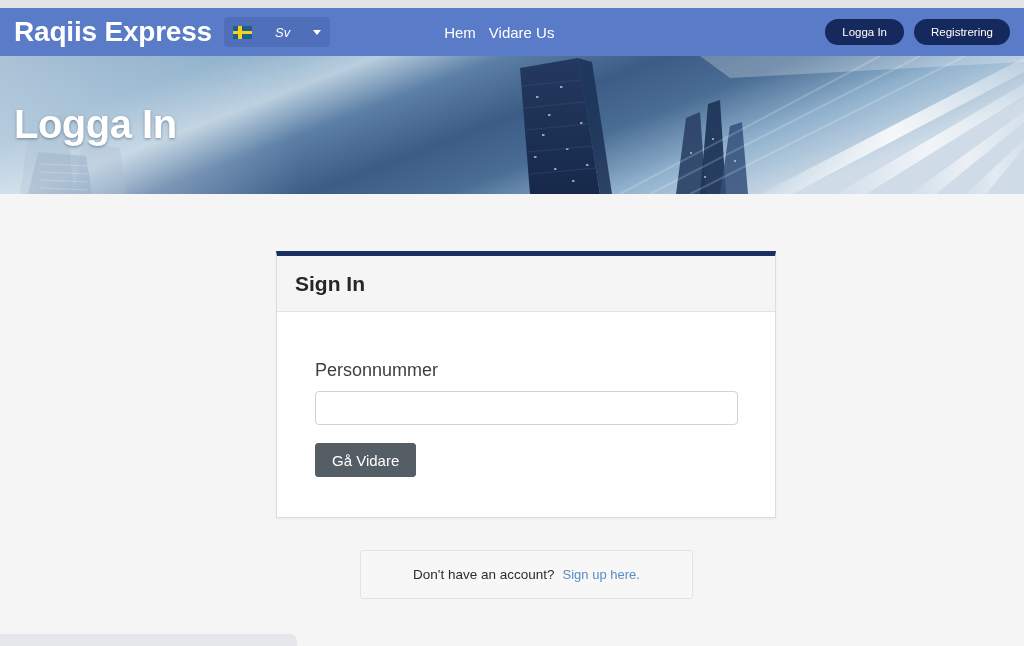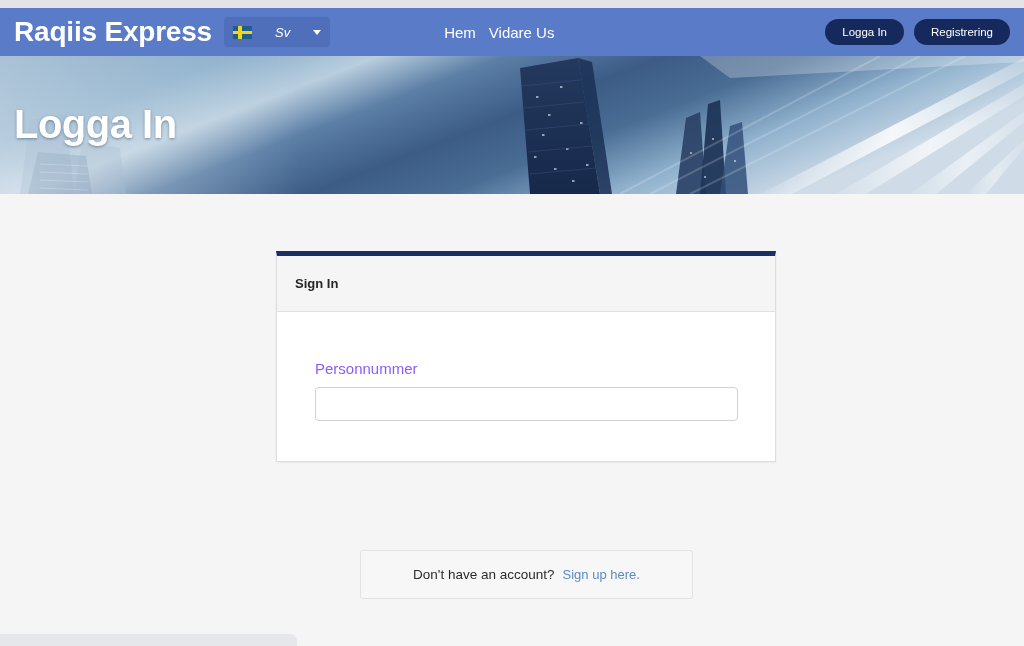--- a/index.html
+++ b/index.html
@@ -170,33 +170,33 @@
   .card-header {
     background: #f5f5f5;
     border-bottom: 1px solid #e2e2e2;
     height: 56px;
     display: flex;
     align-items: center;
     padding-left: 18px;
   }
 
   .card-title {
-    font-size: 13px;
+    font-size: 21px;
     font-weight: bold;
     color: #262626;
   }
 
   .card-body {
     padding: 48px 38px 40px 38px;
   }
 
   .field-label {
     display: block;
-    font-size: 15px;
-    color: #8b5cf6;
+    font-size: 18px;
+    color: #404040;
     margin-bottom: 10px;
   }
 
   .text-input {
     display: block;
     width: 423px;
     height: 34px;
     border: 1px solid #d2d2d2;
     border-radius: 4px;
     padding: 0 10px;
@@ -382,20 +382,21 @@
   <div class="hero-title">Logga In</div>
 </div>
 
 <div class="card">
   <div class="card-header">
     <span class="card-title">Sign In</span>
   </div>
   <div class="card-body">
     <label class="field-label">Personnummer</label>
     <input class="text-input" type="text" placeholder="" style="">
+    <button class="submit-btn">Gå Vidare</button>
   </div>
 </div>
 
 <div class="signup-box">
   <span class="signup-text">Don't have an account?</span>
   <a class="signup-link">Sign up here.</a>
 </div>
 
 <div class="download-shelf"></div>
 

